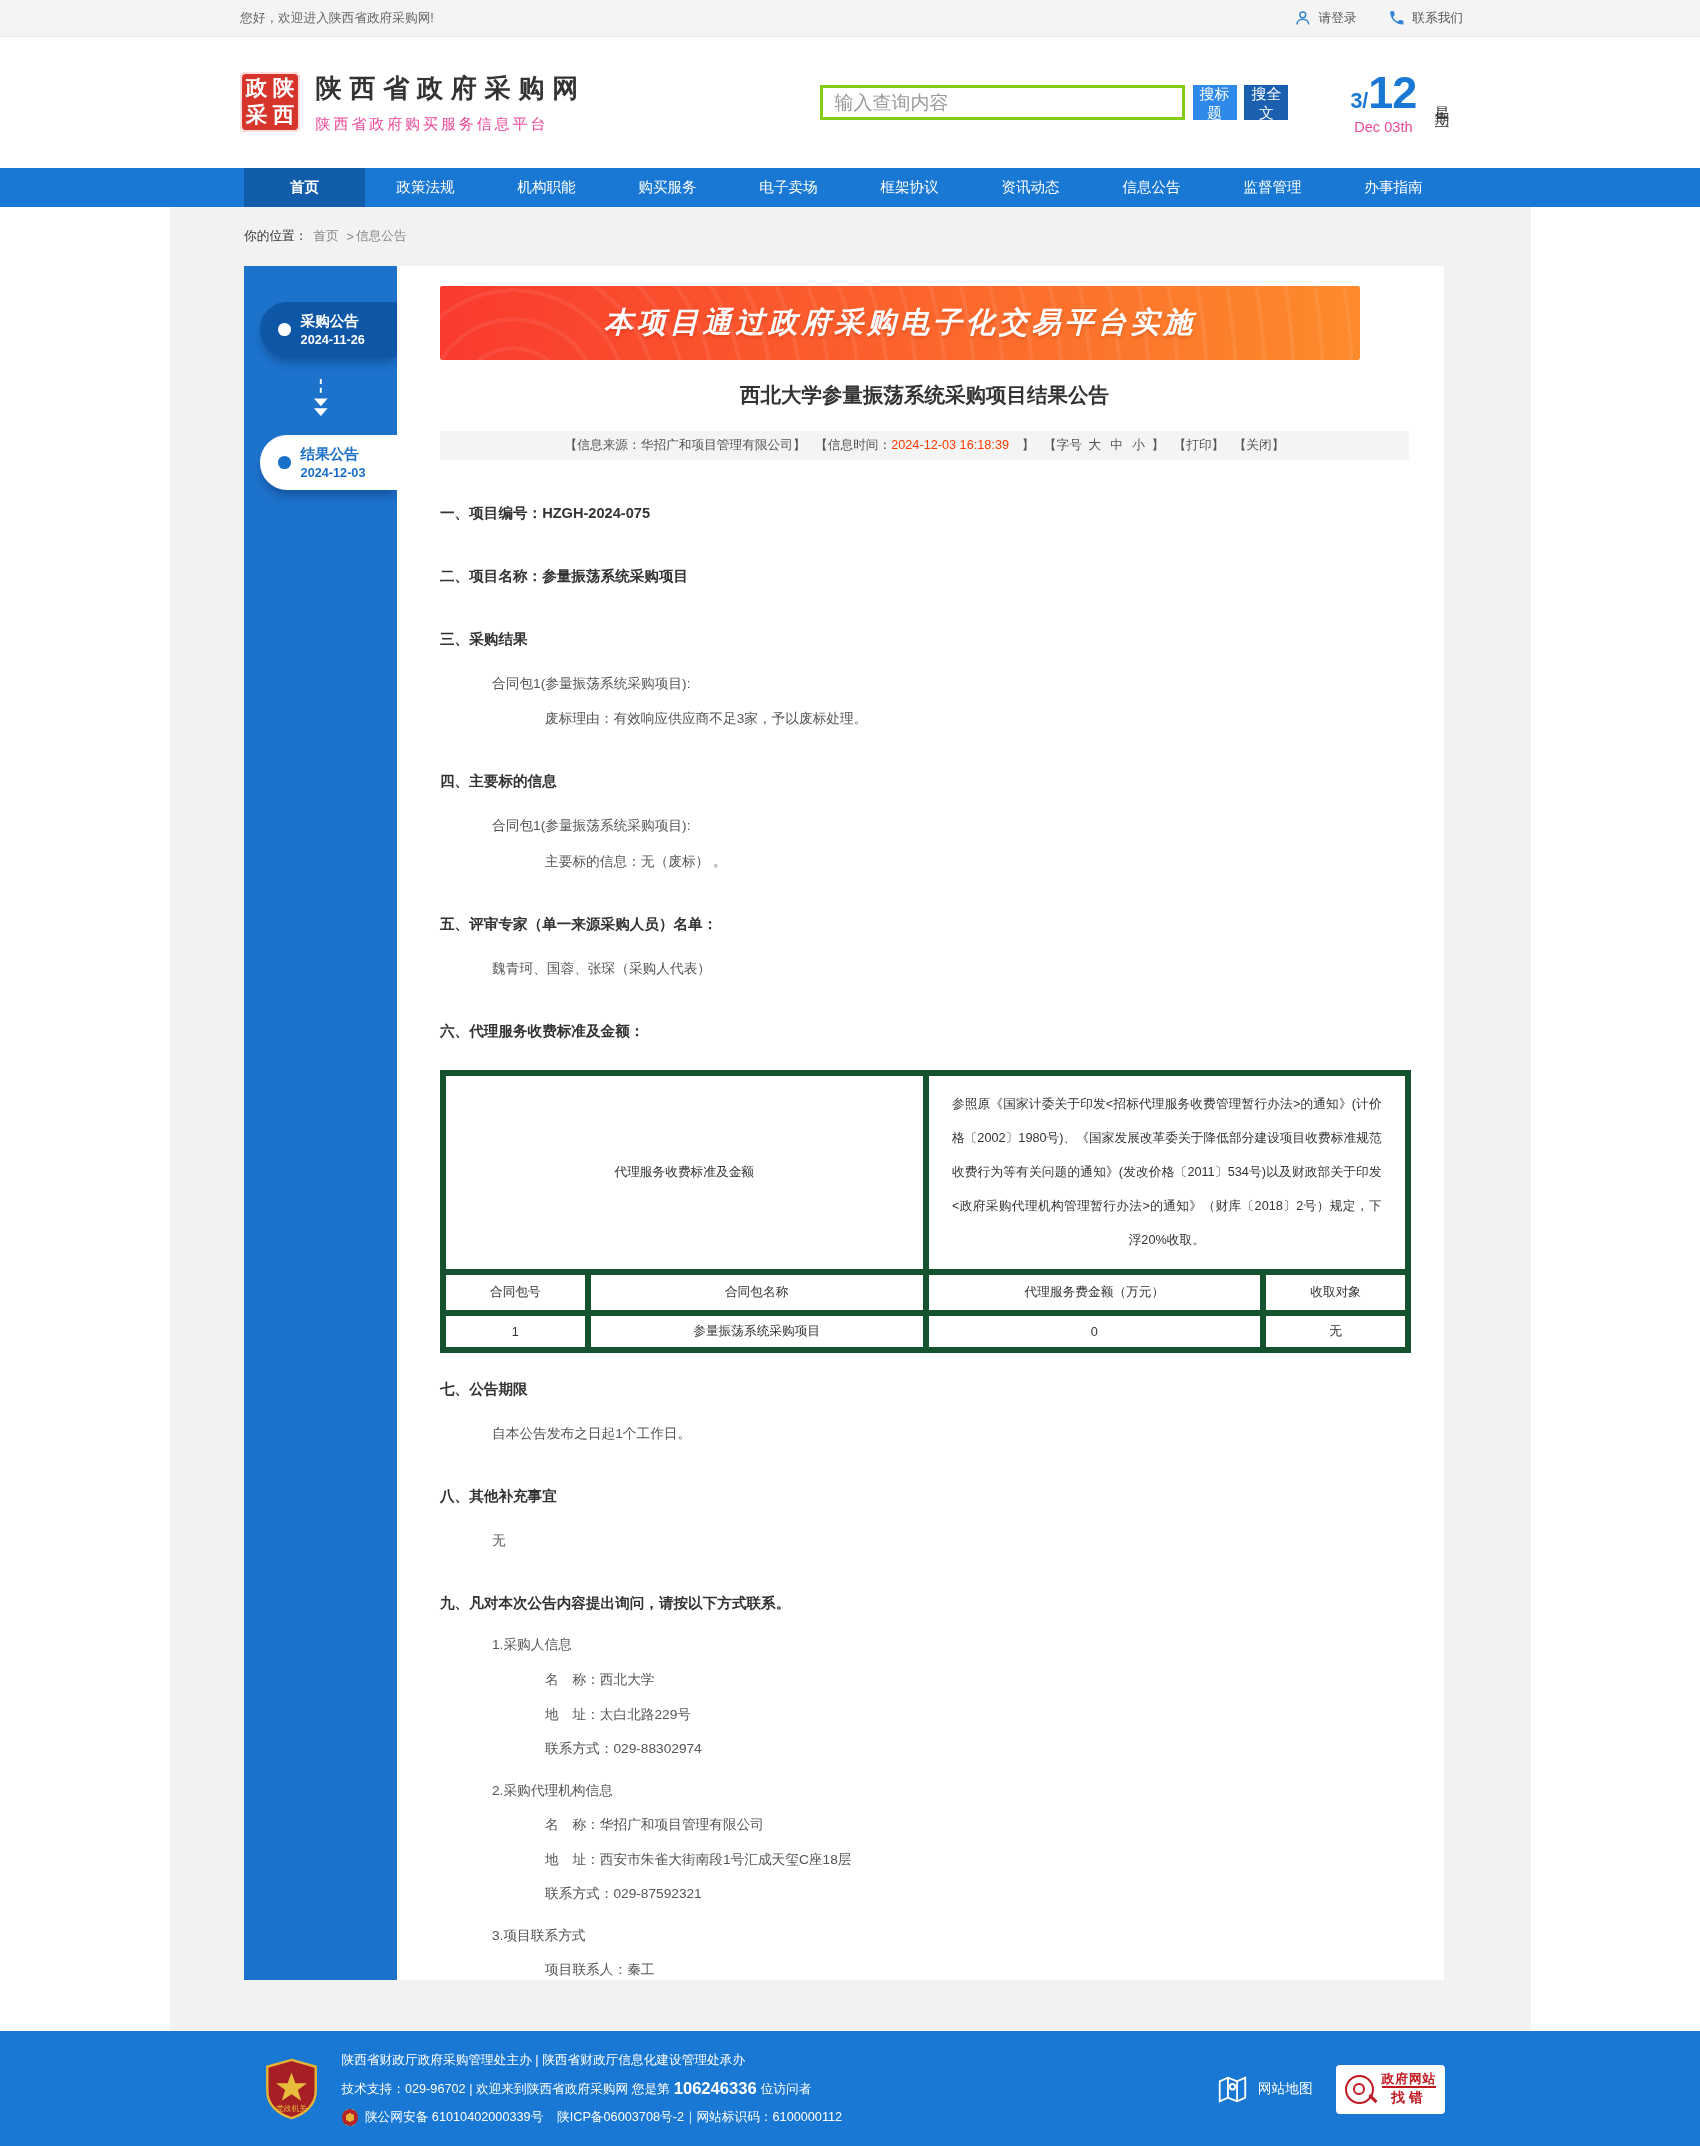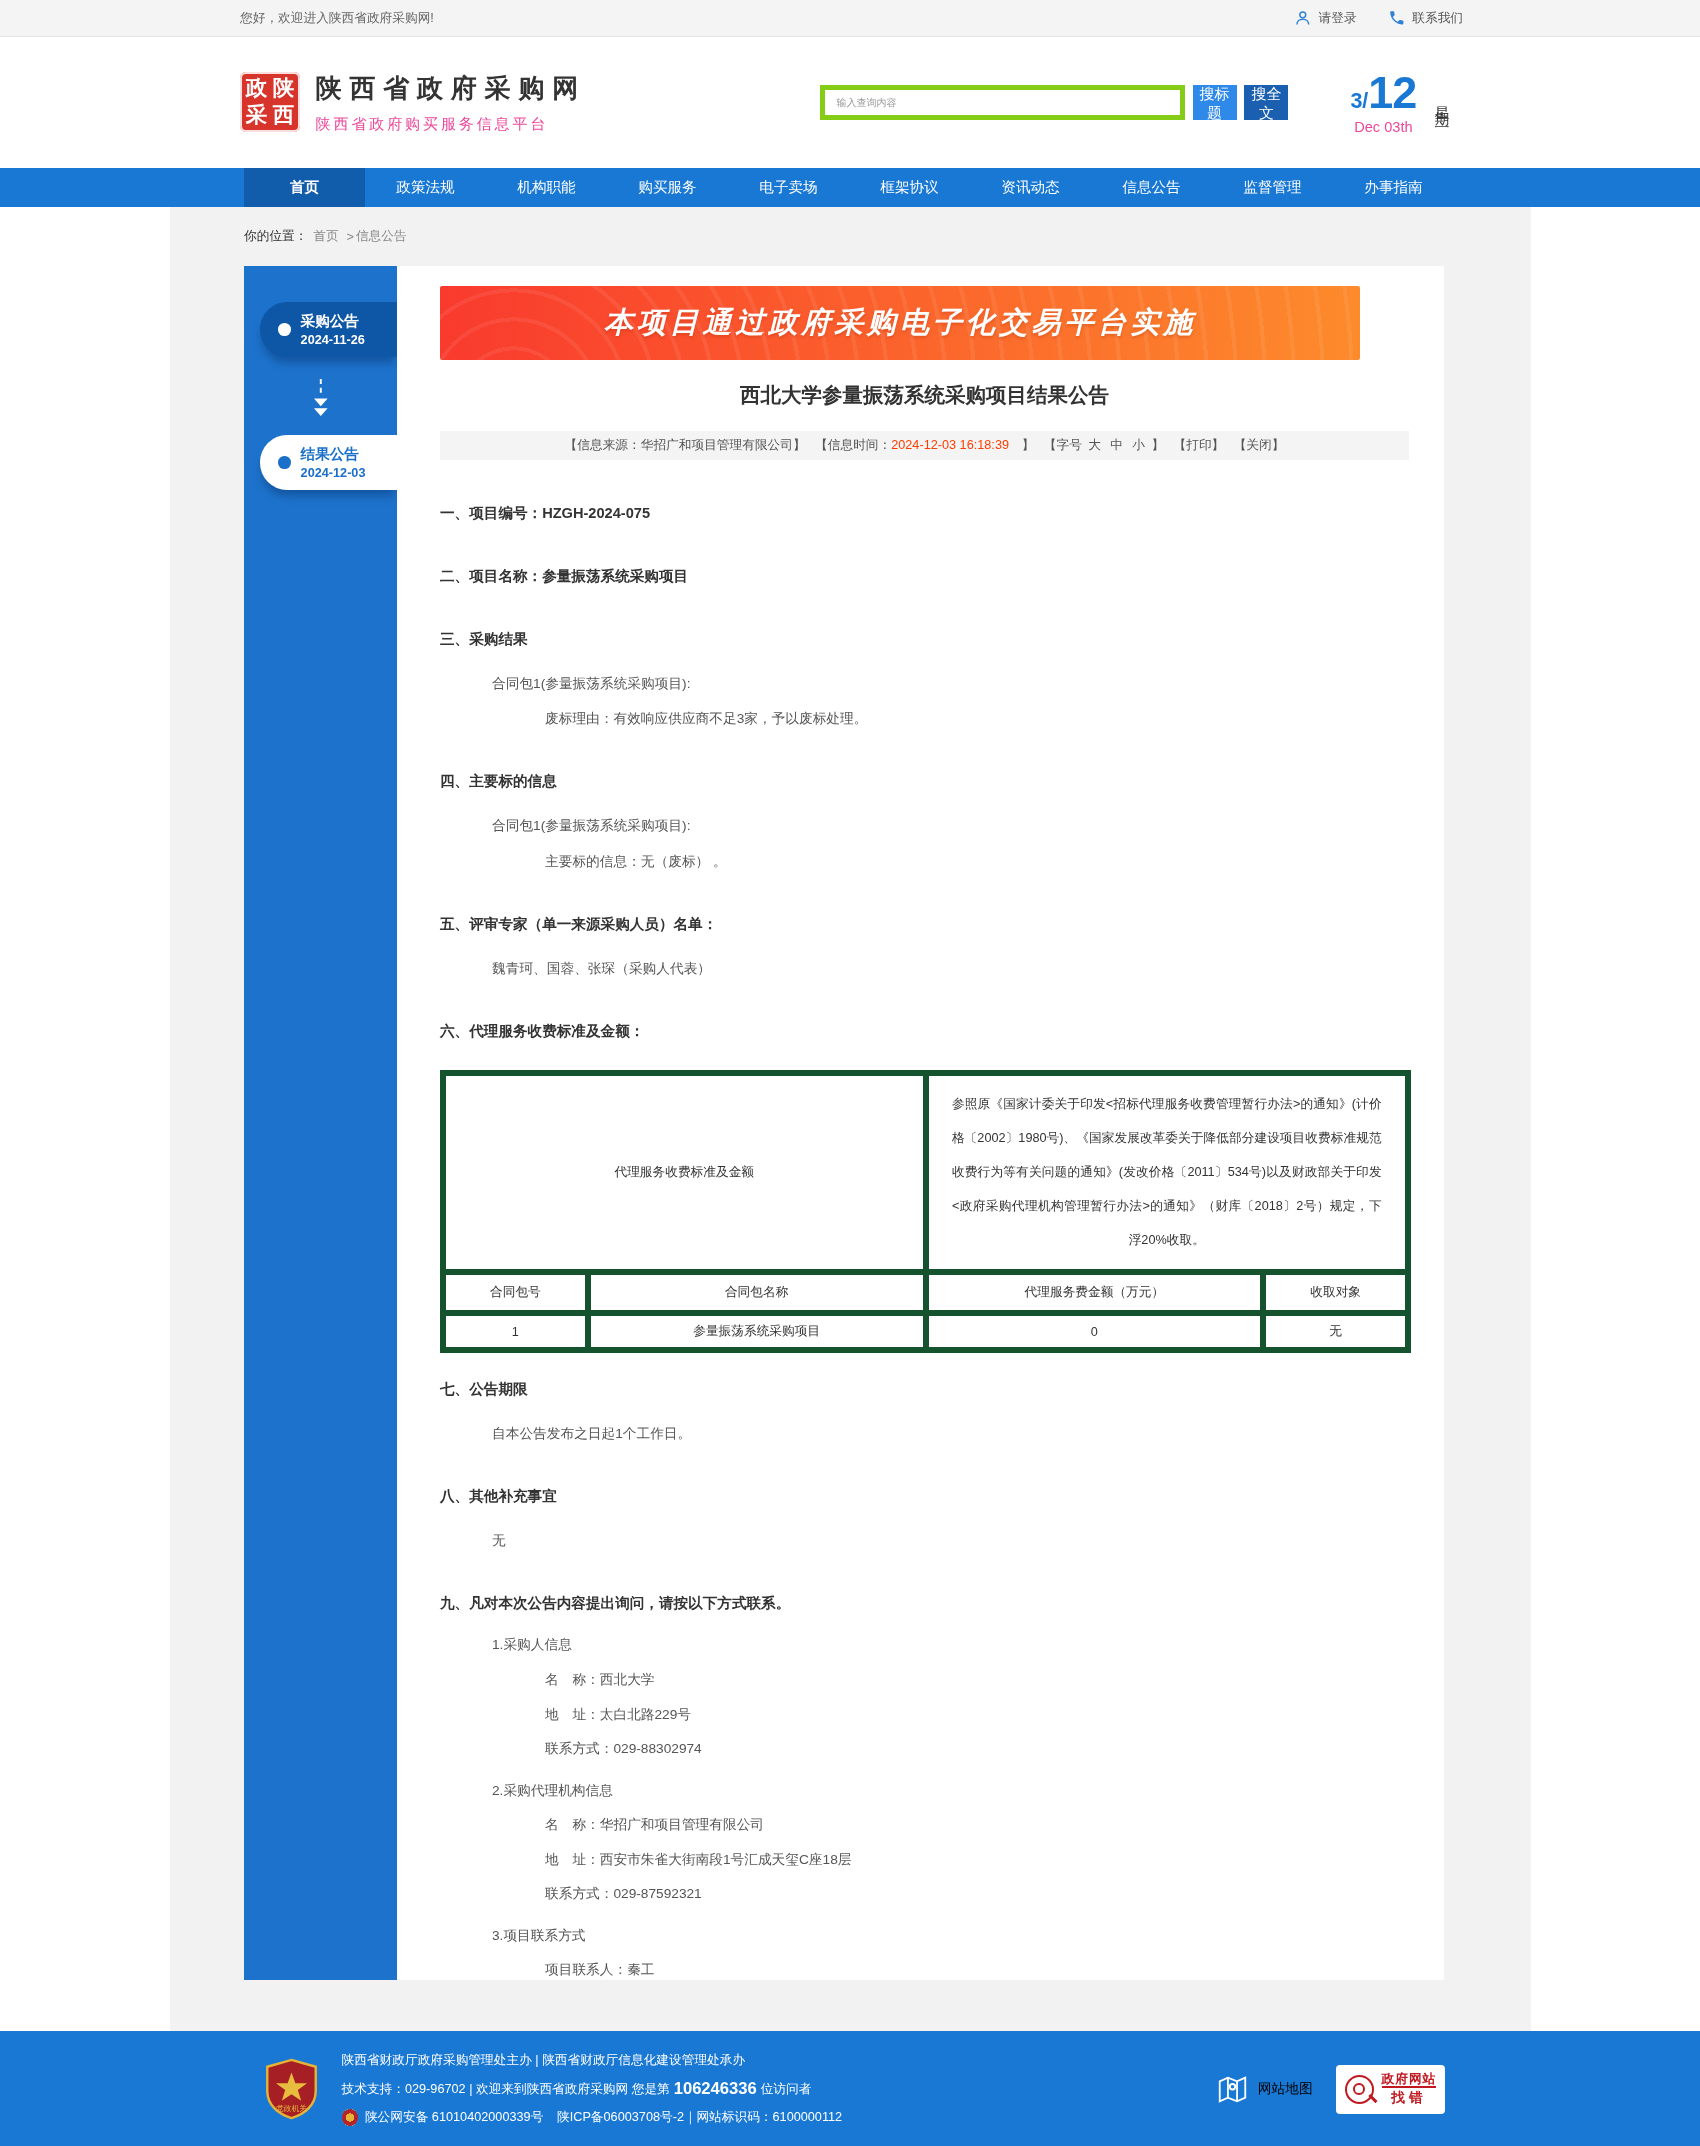--- a/index.html
+++ b/index.html
@@ -18,21 +18,21 @@
   
   .header { height:131px; background:#fff; }
   .header .inner { width:1361px; margin:0 auto; height:100%; display:flex; align-items:center; padding:0 80px 0 70px; }
   .brand { display:flex; align-items:center; }
   .logo { width:60px; height:60px; background:#d7342b; border-radius:5.9px; display:grid; grid-template-columns:1fr 1fr; grid-template-rows:1fr 1fr; padding:3.9px; gap:2px; box-shadow:inset 0 0 0 2px rgba(255,255,255,.85); }
   .logo span { color:#fff; font-weight:bold; font-size:21.5px; display:flex; align-items:center; justify-content:center; line-height:1; }
   .brand-text { margin-left:15.6px; }
   .site-title { font-size:26px; font-weight:bold; color:#333; letter-spacing:7.8px; }
   .site-sub { font-size:15px; color:#ec4899; letter-spacing:2.9px; margin-top:9.8px; }
   .searchbar { margin-left:auto; display:flex; align-items:center; }
-  .search-input { width:365px; height:35px; border:5px solid #84cc16; padding:0 11.7px; font-size:10px; color:#333; outline:none; }
+  .search-input { width:365px; height:35px; border:3px solid #84cc16; padding:0 11.7px; font-size:19px; color:#333; outline:none; }
   .search-input::placeholder { color:#999; }
   .btn-search { height:35px; width:44px; border:none; color:#fff; font-size:15px; cursor:pointer; }
   .btn-title { background:#2e89e8; margin-left:7.8px; }
   .btn-full { background:#1a5fb0; margin-left:7.8px; }
   .datebox { margin-left:62px; display:flex; align-items:center; }
   .date-nums { text-align:center; }
   .date-line1 { color:#1878d4; line-height:1; white-space:nowrap; }
   .date-month { font-size:21.5px; font-weight:bold; }
   .date-slash { font-size:21.5px; font-weight:bold; }
   .date-day { font-size:45px; font-weight:bold; letter-spacing:-1px; }
@@ -101,21 +101,21 @@
   .footer .inner { width:1361px; margin:0 auto; height:100%; display:flex; align-items:center; padding:0 86px 0 93px; }
   .f-left { display:flex; align-items:center; }
   .f-lines { margin-left:21.5px; color:#fff; font-size:12.7px; }
   .f-lines .row { margin-top:10px; display:flex; align-items:center; }
   .f-lines .row:first-child { margin-top:0; }
   .visitors { font-size:16.6px; font-weight:bold; margin:0 3.9px; }
   .f-lines a { color:#fff; text-decoration:none; cursor:pointer; }
   .beian-ic { width:16.6px; height:16.6px; border-radius:50%; background:radial-gradient(circle,#e5b335 0 35%,#b3252b 36% 70%,#e5b335 71%); margin-right:6.8px; flex:none; }
   .sp { display:inline-block; width:13.7px; }
   .f-right { margin-left:auto; display:flex; align-items:center; }
-  .sitemap { display:flex; align-items:center; color:#000000; font-size:13.7px; text-decoration:none; cursor:pointer; }
+  .sitemap { display:flex; align-items:center; color:#ffffff; font-size:13.7px; text-decoration:none; cursor:pointer; }
   .sitemap span { margin-left:9.8px; }
   .err-badge { margin-left:23.4px; width:109px; height:49px; background:#fff; border-radius:3.9px; display:flex; align-items:center; justify-content:center; cursor:pointer; text-decoration:none; }
   .err-ic { width:29px; height:29px; border-radius:50%; border:2.9px solid #c01920; display:flex; align-items:center; justify-content:center; position:relative; flex:none; }
   .err-ic::after { content:""; position:absolute; width:9.8px; height:2.9px; background:#c01920; transform:rotate(45deg); right:-5.9px; bottom:2px; }
   .err-ic i { width:11.7px; height:11.7px; border:2.4px solid #c01920; border-radius:50%; display:block; }
   .err-tx { margin-left:7.8px; color:#c01920; font-weight:bold; line-height:1.15; }
   .err-tx .t1 { font-size:12.7px; letter-spacing:1px; }
   .err-tx .t2 { font-size:13.7px; border-top:2px solid #c01920; padding-top:2px; text-align:center; letter-spacing:3.9px; }
 </style>
 </head>

